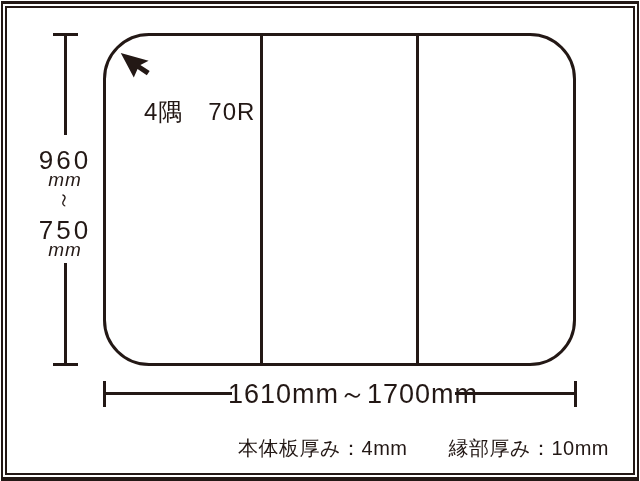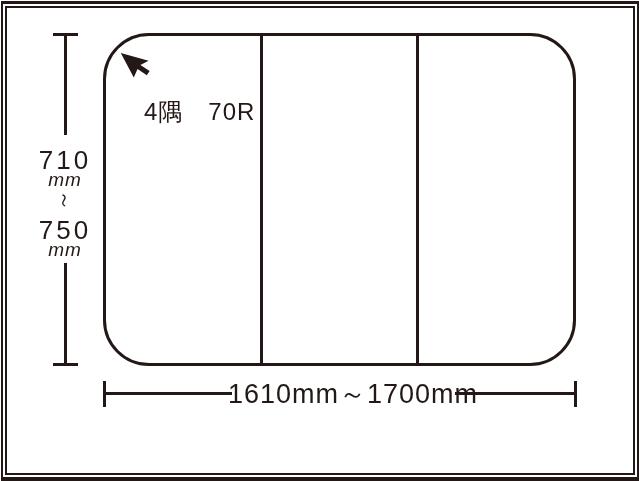--- a/index.html
+++ b/index.html
@@ -140,31 +140,32 @@
     <g transform="rotate(-28 3 2)">
       <polygon points="2,0 2,18.5 6.9,14.6 10.4,21.2 13.4,19.6 9.8,13.2 16,13.2" fill="#231815"></polygon>
     </g>
   </svg>
 
   <div class="corner-note">4隅　70R</div>
 
   <div>
     <div class="line vcap-top"></div>
     <div class="line vstem-top"></div>
-    <div class="vlabel dim-num v-710">710</div>
+    <div class="vlabel dim-num v-710">960</div>
     <div class="vlabel dim-unit v-mm1">mm</div>
     <div class="vlabel v-tilde"><span class="rot">～</span></div>
     <div class="vlabel dim-num v-750">750</div>
     <div class="vlabel dim-unit v-mm2">mm</div>
     <div class="line vstem-bot"></div>
     <div class="line vcap-bot"></div>
   </div>
 
   <div>
     <div class="line hcap-left"></div>
     <div class="line hseg-left"></div>
     <div class="width-label">1610mm～1700mm</div>
     <div class="line hseg-right"></div>
     <div class="line hcap-right"></div>
   </div>
 
+  <div class="thickness-note">本体板厚み：4mm　　縁部厚み：10mm</div>
 
 </div>
 
 </body></html>

